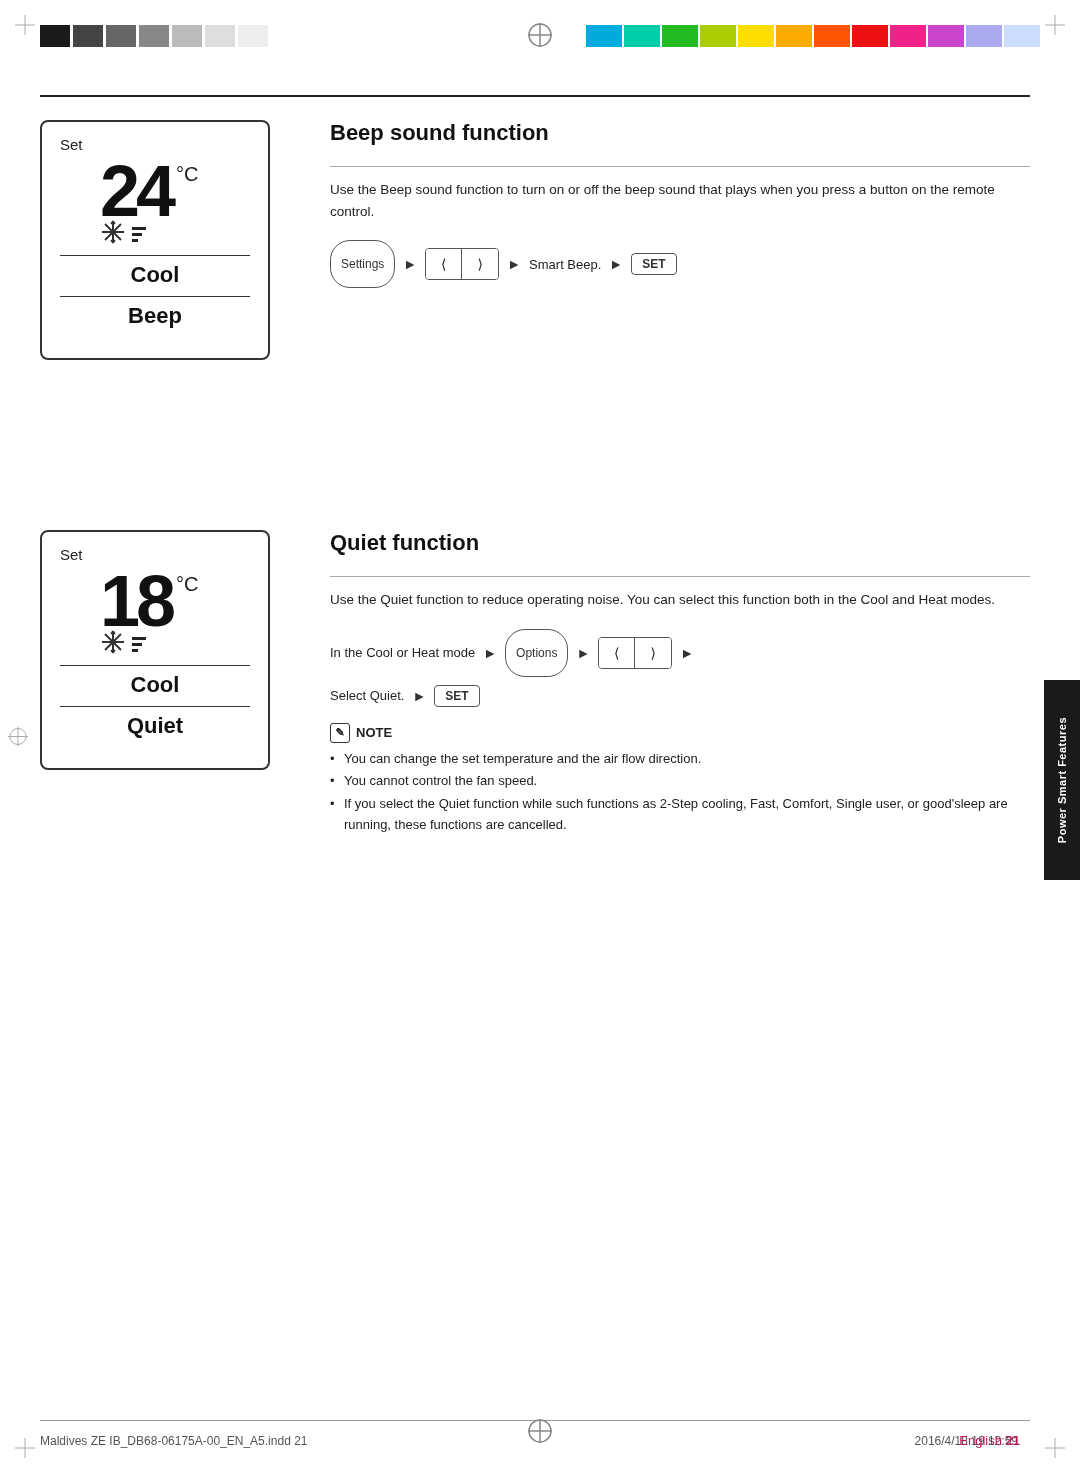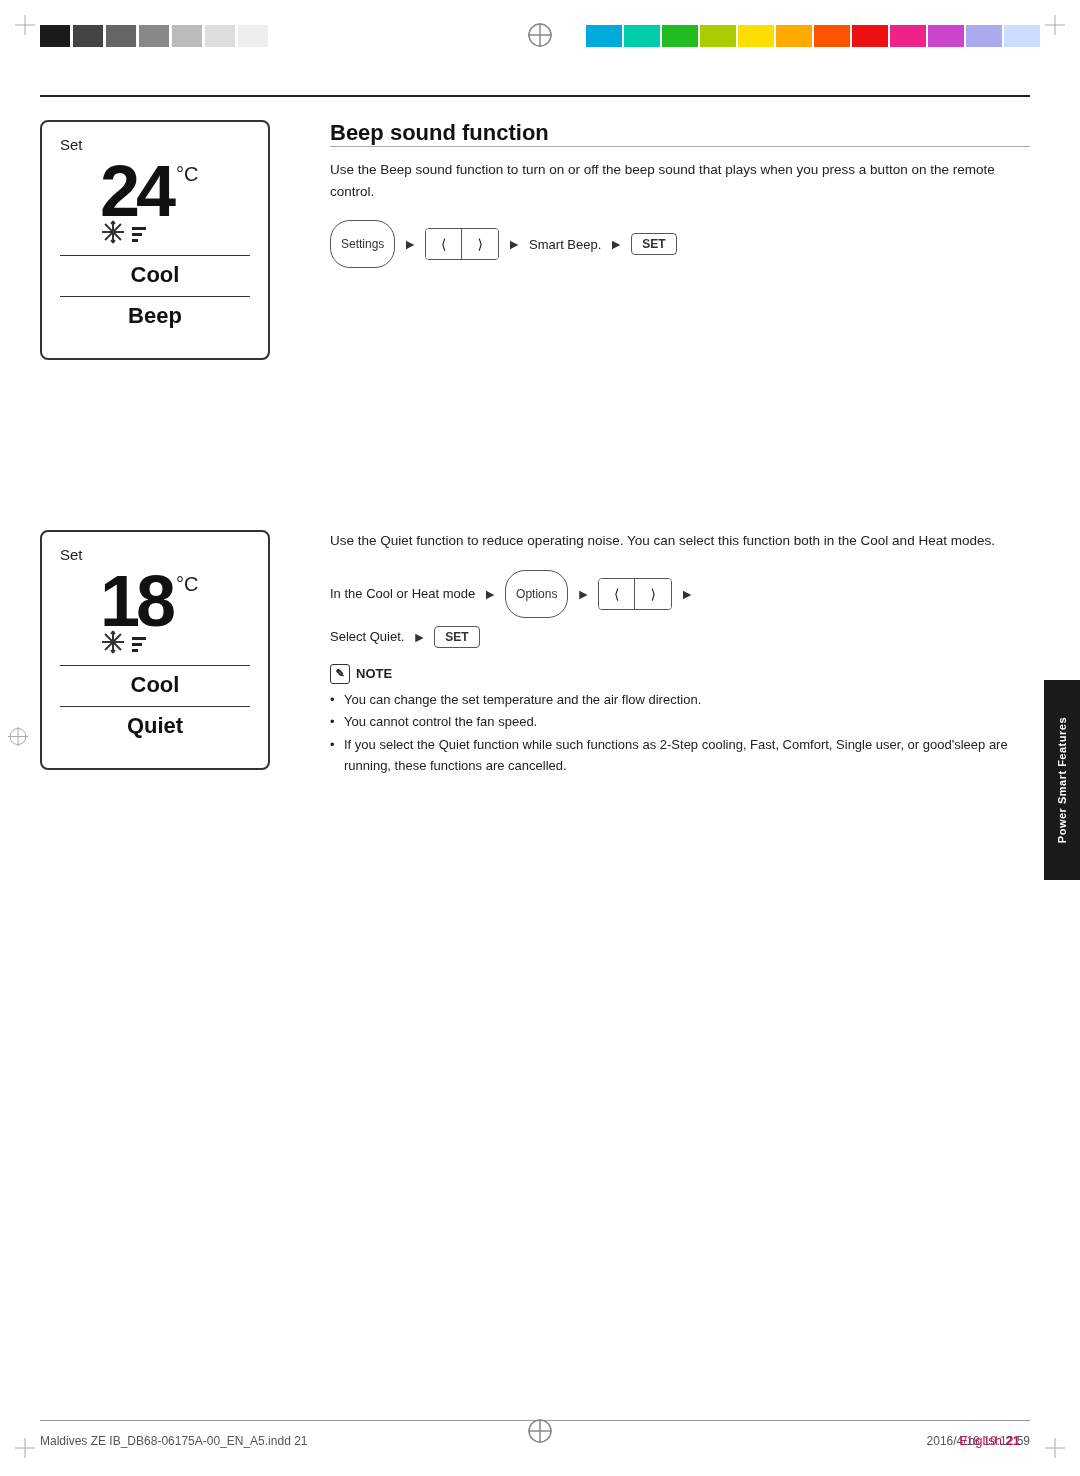--- a/index.html
+++ b/index.html
@@ -146,21 +146,21 @@
     
     .right-content {
       flex: 1;
     }
 
     .section-title {
       font-size: 22px;
       font-weight: bold;
       color: #111;
       border-bottom: 1.5px solid #aaa;
-      padding-bottom: 0;
+      padding-bottom: 20px;
       margin-bottom: 12px;
     }
 
     .section-desc {
       font-size: 13.5px;
       line-height: 1.6;
       color: #222;
       margin-bottom: 18px;
     }
 
@@ -272,21 +272,21 @@
       left: 40px;
       right: 50px;
       height: 1px;
       background: #999;
     }
 
     .bottom-footer {
       position: absolute;
       bottom: 28px;
       left: 40px;
-      right: 50px;
+      right: 62px;
       display: flex;
       justify-content: space-between;
       font-size: 12px;
       color: #555;
     }
 
     
     .corner-tl {
       position: absolute;
       top: 15px;
@@ -486,20 +486,21 @@
         <div style="width:6px;height:3px;background:#222;"></div>
       </div>
     </div>
     <hr class="lcd-divider">
     <div class="lcd-mode-label">Cool</div>
     <hr class="lcd-divider2">
     <div class="lcd-function-label">Quiet</div>
   </div>
 
   <div class="right-content">
+    <div class="section-title">Quiet function</div>
     <div class="section-desc">Use the Quiet function to reduce operating noise. You can select this function both in the Cool and Heat modes.</div>
 
     <div class="instruction-row" style="margin-bottom:8px;">
       <span style="font-size:13px;">In the Cool or Heat mode</span>
       <span class="arrow-right">►</span>
       <span class="btn-pill">Options</span>
       <span class="arrow-right">►</span>
       <span class="btn-pair">
         <span class="half">⟨</span>
         <span class="half">⟩</span>

